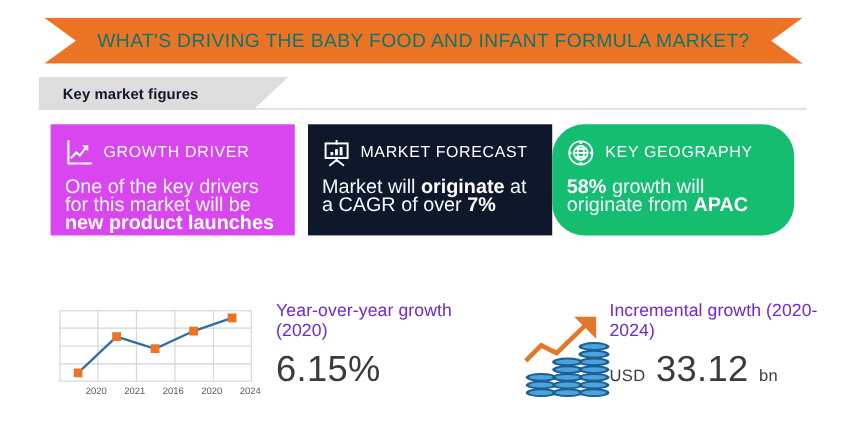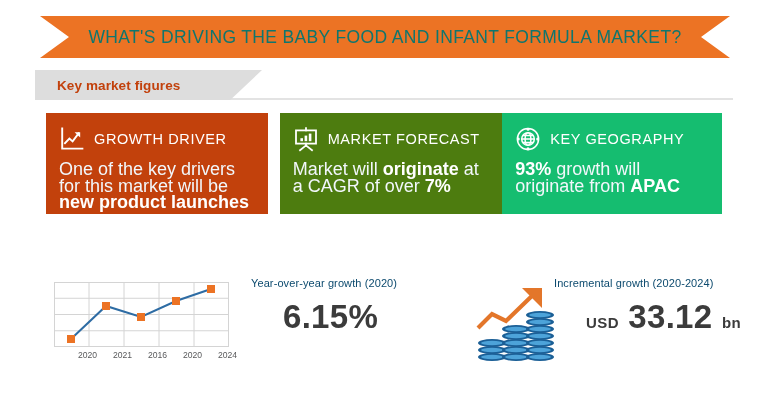--- a/index.html
+++ b/index.html
@@ -79,21 +79,21 @@
   }
   .tab-shape.skew-left {
     right: 0;
     width: 230px;
     justify-content: flex-end;
     padding-right: 18px;
     -webkit-clip-path: polygon(13% 0, 100% 0, 100% 100%, 0 100%);
     clip-path: polygon(13% 0, 100% 0, 100% 100%, 0 100%);
   }
   .tab-label {
-    color: #c2410c;
+    color: #0f172a;
     font-size: 13.5px;
     font-weight: bold;
     letter-spacing: 0.1px;
     white-space: nowrap;
   }
   .tab-rule {
     position: absolute;
     left: 0;
     top: 28px;
     width: 698px;
@@ -109,24 +109,24 @@
     width: 676px;
     height: 101px;
     display: flex;
   }
   .card {
     position: relative;
     height: 100%;
     box-sizing: border-box;
     padding: 11px 14px 0 13px;
   }
-  .card.c1 { width: 227px; background: #c2410c; }
-  .card.c2 { width: 228px; background: #4d7c0f; margin-left: 12px; }
+  .card.c1 { width: 227px; background: #d946ef; }
+  .card.c2 { width: 228px; background: #0f172a; margin-left: 12px; }
   .card.c3 { width: 225px; background: #14bb6c; background: #13b86a; }
-  .card.c3 { background: #15bd70; }
+  .card.c3 { background: #15bd70; border-radius: 29px; }
 
   .card-head {
     display: flex;
     align-items: center;
     gap: 9px;
     height: 30px;
   }
   .card-icon {
     width: 26px;
     height: 26px;
@@ -190,34 +190,33 @@
   }
 
   .stat-block {
     position: absolute;
     top: 2px;
   }
   .stat-block.yoy { left: 215px; width: 210px; }
   .stat-block.inc { left: 518px; width: 230px; }
 
   .stat-caption {
-    color: #0c4a6e;
-    font-size: 11px;
+    color: #6d28d9;
+    font-size: 16px;
     line-height: 18px;
     letter-spacing: 0.1px;
   }
   .stat-value {
     margin-top: 6px;
     color: #3b3b3b;
     font-size: 33px;
     line-height: 38px;
-    font-weight: 700;
+    font-weight: 400;
     letter-spacing: 0.3px;
     white-space: nowrap;
-    margin-left: 32px;
   }
   .stat-value .unit {
     font-size: 15px;
     letter-spacing: 0.4px;
   }
 
   .coin-icon {
     position: absolute;
     left: 440px;
     top: 8px;
@@ -295,21 +294,21 @@
           <g fill="#ffffff">
             <circle cx="13" cy="3.3" r="1.5"></circle>
             <circle cx="13" cy="22.7" r="1.5"></circle>
             <circle cx="3.3" cy="13" r="1.5"></circle>
             <circle cx="22.7" cy="13" r="1.5"></circle>
           </g>
         </svg>
         <span class="card-title">KEY GEOGRAPHY</span>
       </div>
       <div class="card-body">
-        <b>93%</b><span> growth will originate from </span><b>APAC</b>
+        <b>58%</b><span> growth will originate from </span><b>APAC</b>
       </div>
     </div>
   </div>
 
 
   <div class="stats">
 
     <div class="mini-chart">
       <div class="grid-box"></div>
       <svg width="175" height="65" viewBox="0 0 175 65">

